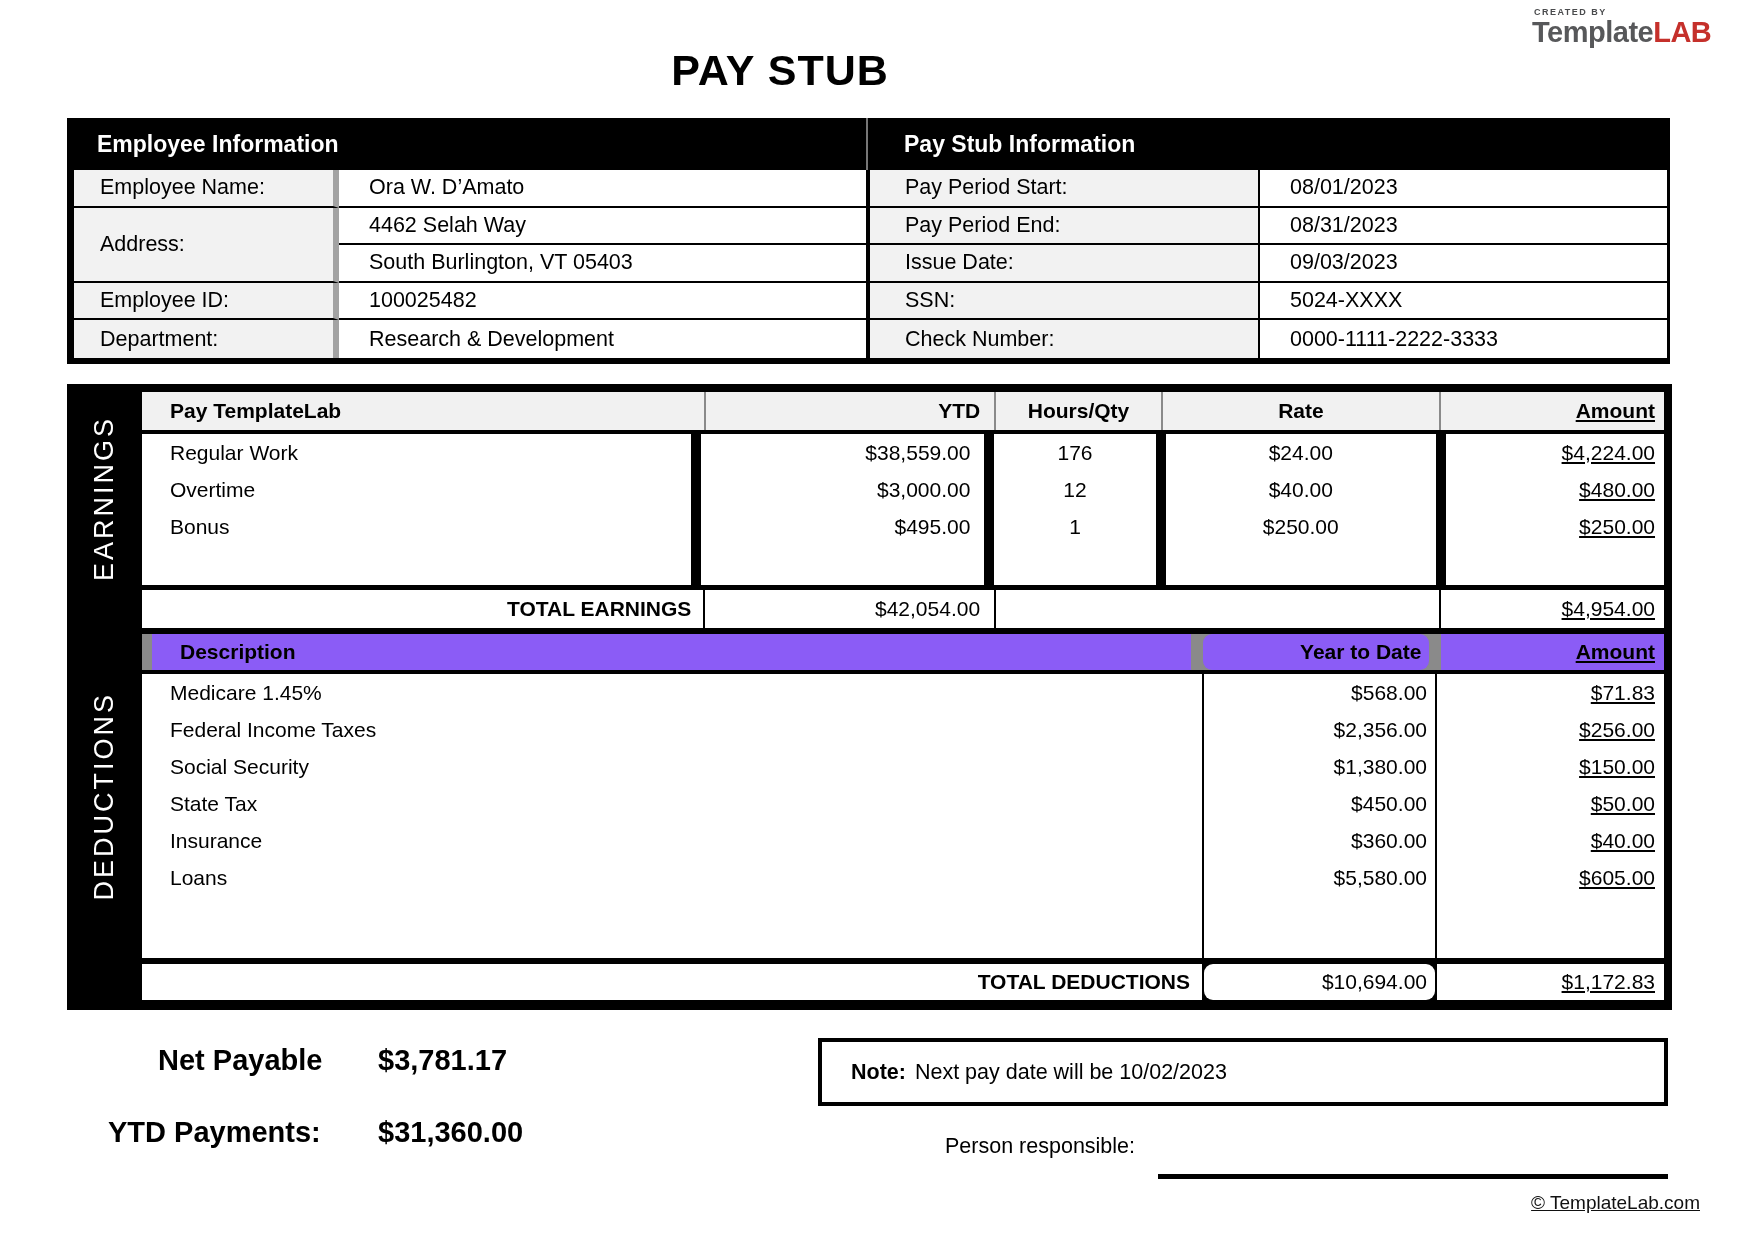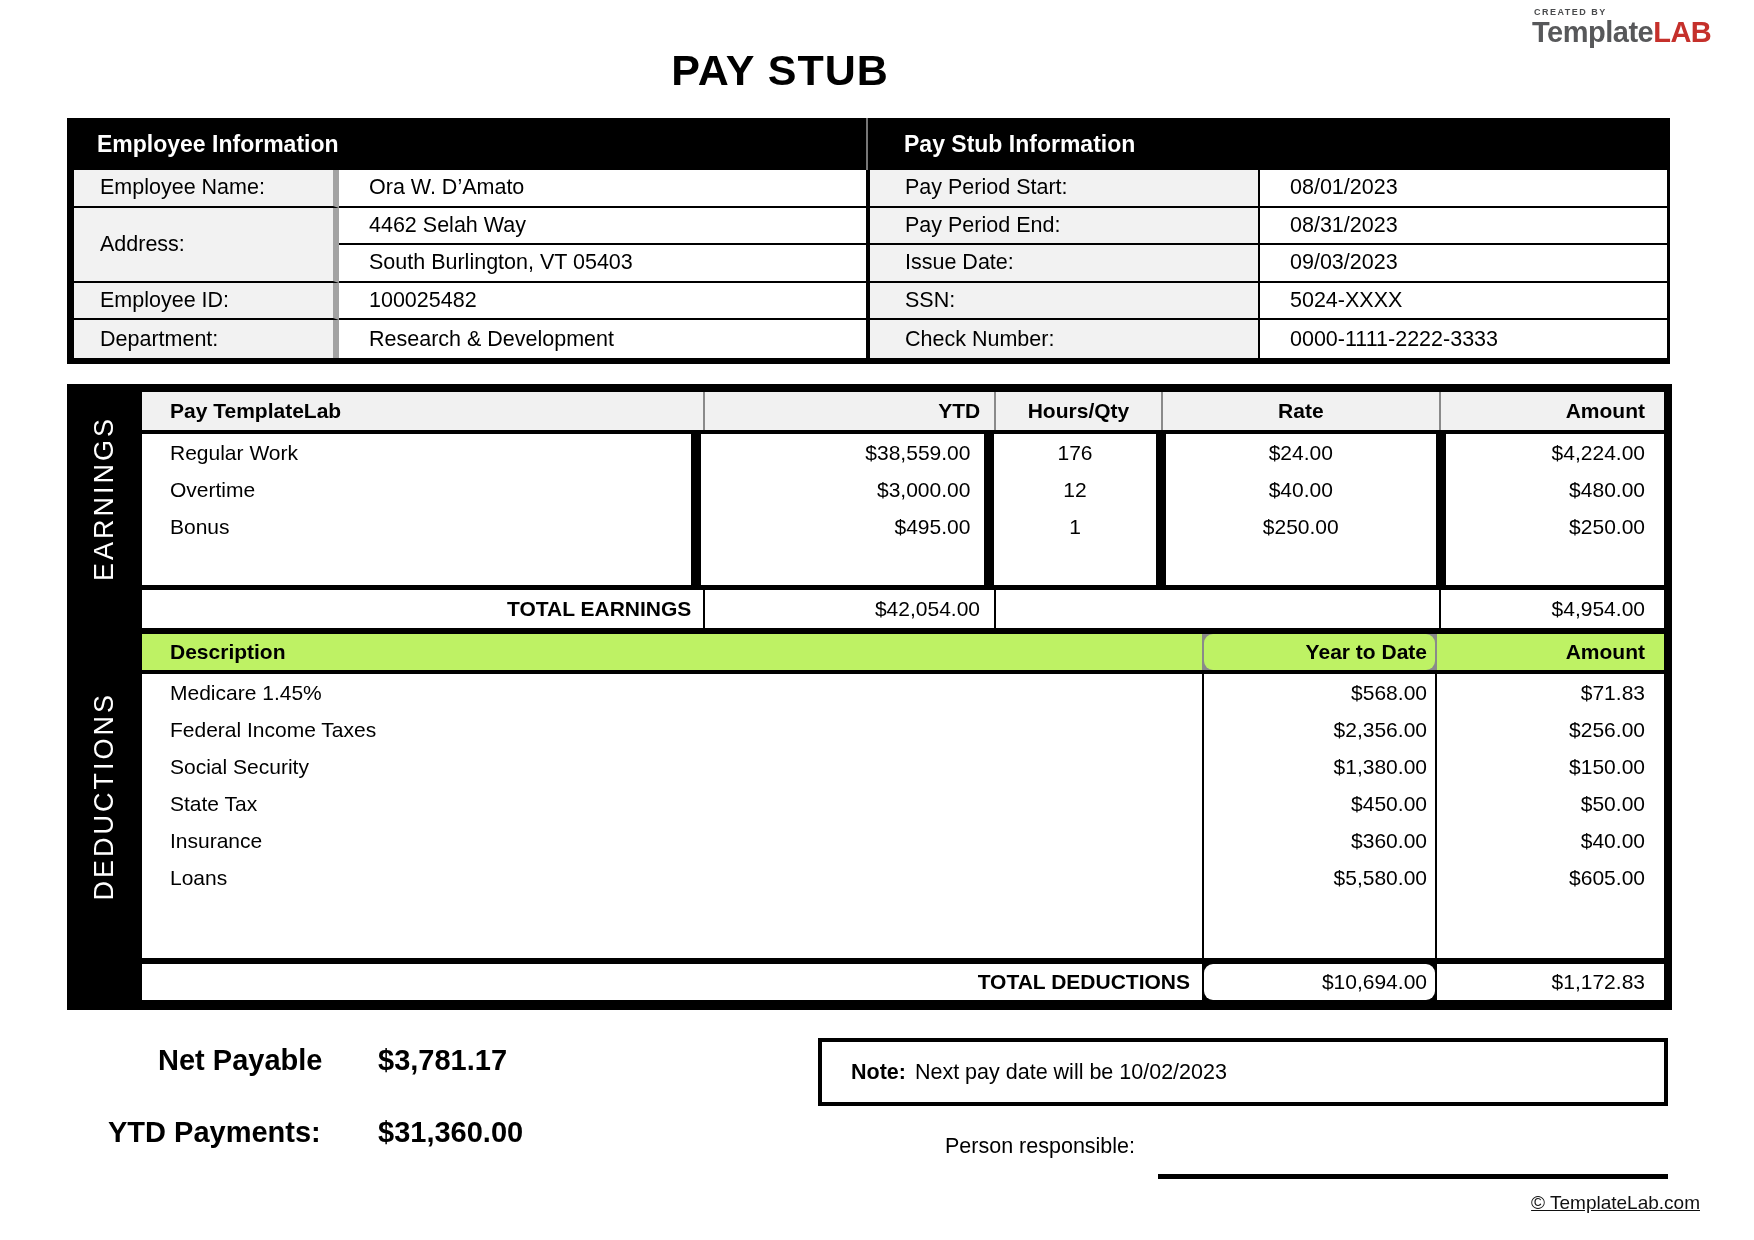--- a/index.html
+++ b/index.html
@@ -39,36 +39,36 @@
   .main-block{position:absolute;left:67px;top:384px;width:1605px;height:626px;background:#000;}
   .side-label{position:absolute;left:0;width:75px;display:flex;align-items:center;justify-content:center;color:#fff;}
   .side-label span{writing-mode:vertical-rl;transform:rotate(180deg);font-size:27px;letter-spacing:3px;}
   .sl-earn{top:0;height:230px;}
   .sl-ded{top:250px;height:324px;}
   .main-inner{position:absolute;left:75px;top:8px;width:1522px;}
 
   .e-header{display:flex;gap:2px;background:#8a8a8a;height:38px;font-weight:bold;font-size:21px;}
   .e-header>div{background:#f1f1f1;display:flex;align-items:center;box-sizing:border-box;}
   .d-header{margin-top:6px;display:flex;gap:2px;background:#8a8a8a;height:36px;font-weight:bold;font-size:21px;}
-  .d-header>div{background:#bef264;display:flex;align-items:center;box-sizing:border-box;}
+  .d-header>div{background:#8b5cf6;display:flex;align-items:center;box-sizing:border-box;margin-left:10px;}
 
   .e-body{margin-top:4px;height:151px;display:flex;gap:10px;background:#000;}
   .d-body{margin-top:4px;height:284px;display:flex;gap:2px;background:#000;}
   .bcol{background:#fff;display:flex;flex-direction:column;box-sizing:border-box;}
   .bcell{height:37px;display:flex;align-items:center;font-size:21px;box-sizing:border-box;}
 
   .e-total{margin-top:5px;height:38px;display:flex;gap:2px;background:#000;font-size:21px;}
   .d-total{margin-top:6px;height:36px;display:flex;gap:2px;background:#000;font-size:21px;}
   .e-total>div,.d-total>div{background:#fff;display:flex;align-items:center;box-sizing:border-box;}
 
   .w-desc{width:569px;} .w-ytd{width:292px;padding-left:40px;} .w-qty{width:167px;} .w-rate{width:280px;} .w-amt{width:226px;}
   .w-ddesc{width:1060px;} .w-dytd{width:231px;} .w-damt{width:227px;}
   .al{justify-content:flex-start;padding-left:28px;}
   .ar{justify-content:flex-end;padding-right:14px;}
-  .ar2{justify-content:flex-end;padding-right:19px;}
+  .ar2{justify-content:flex-end;padding-right:9px;text-decoration:underline;}
   .ar3{justify-content:flex-end;padding-right:8px;border-radius:9px;}
   .ac{justify-content:center;}
   .tot-lbl{justify-content:flex-end;padding-right:12px;font-weight:bold;}
 
   
   .net-label{position:absolute;left:158px;top:1044px;font-size:29px;font-weight:bold;}
   .net-value{position:absolute;left:378px;top:1044px;font-size:29px;font-weight:bold;}
   .ytdp-label{position:absolute;left:108px;top:1116px;font-size:29px;font-weight:bold;}
   .ytdp-value{position:absolute;left:378px;top:1116px;font-size:29px;font-weight:bold;}
 

